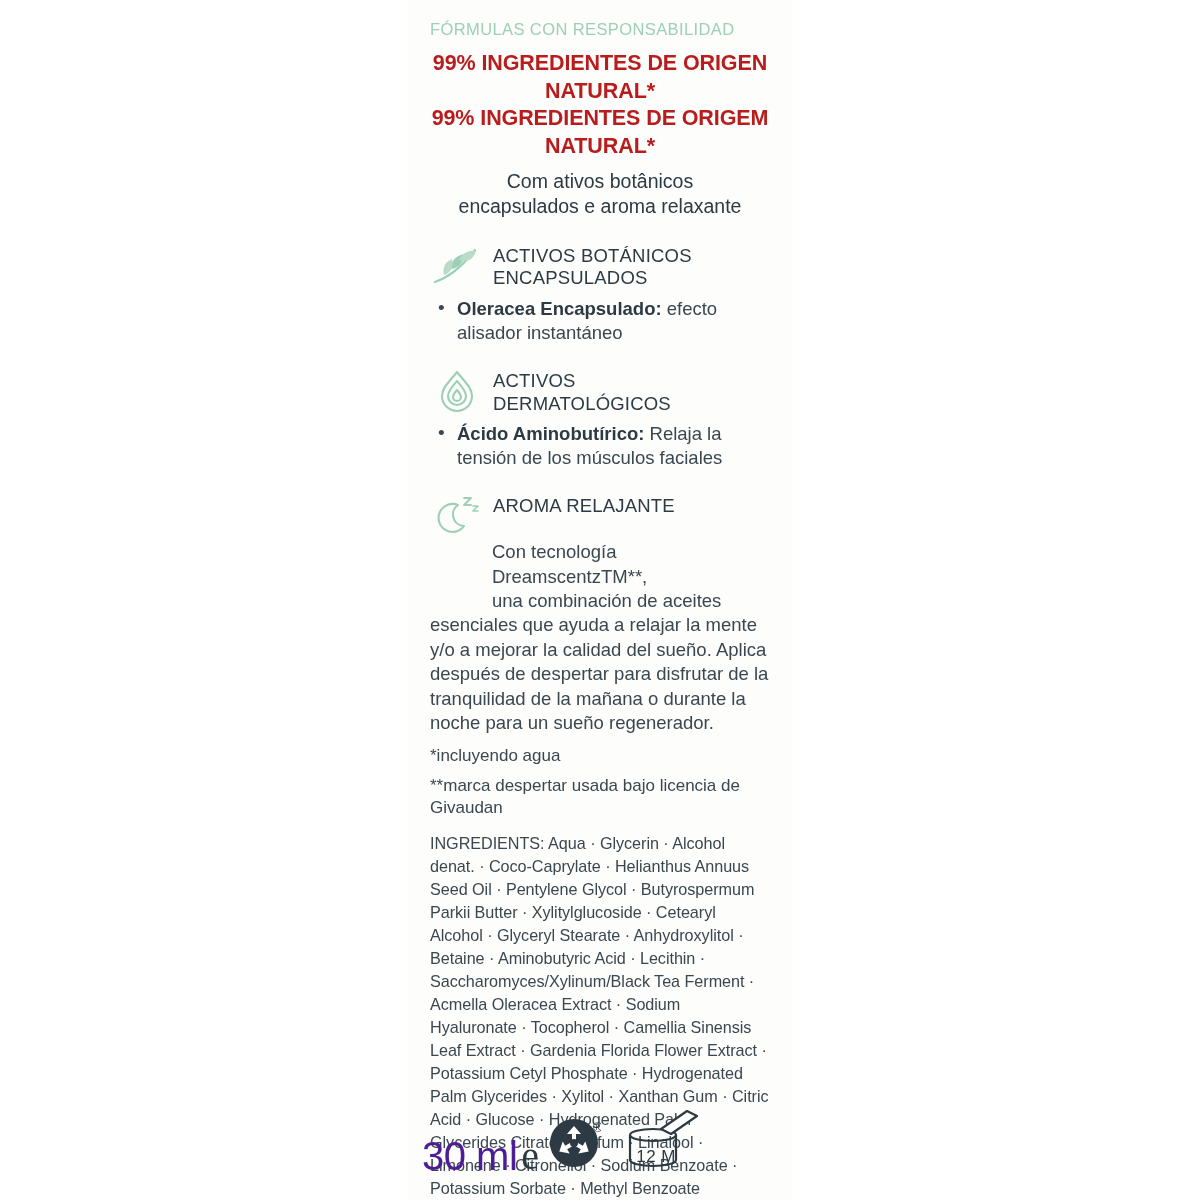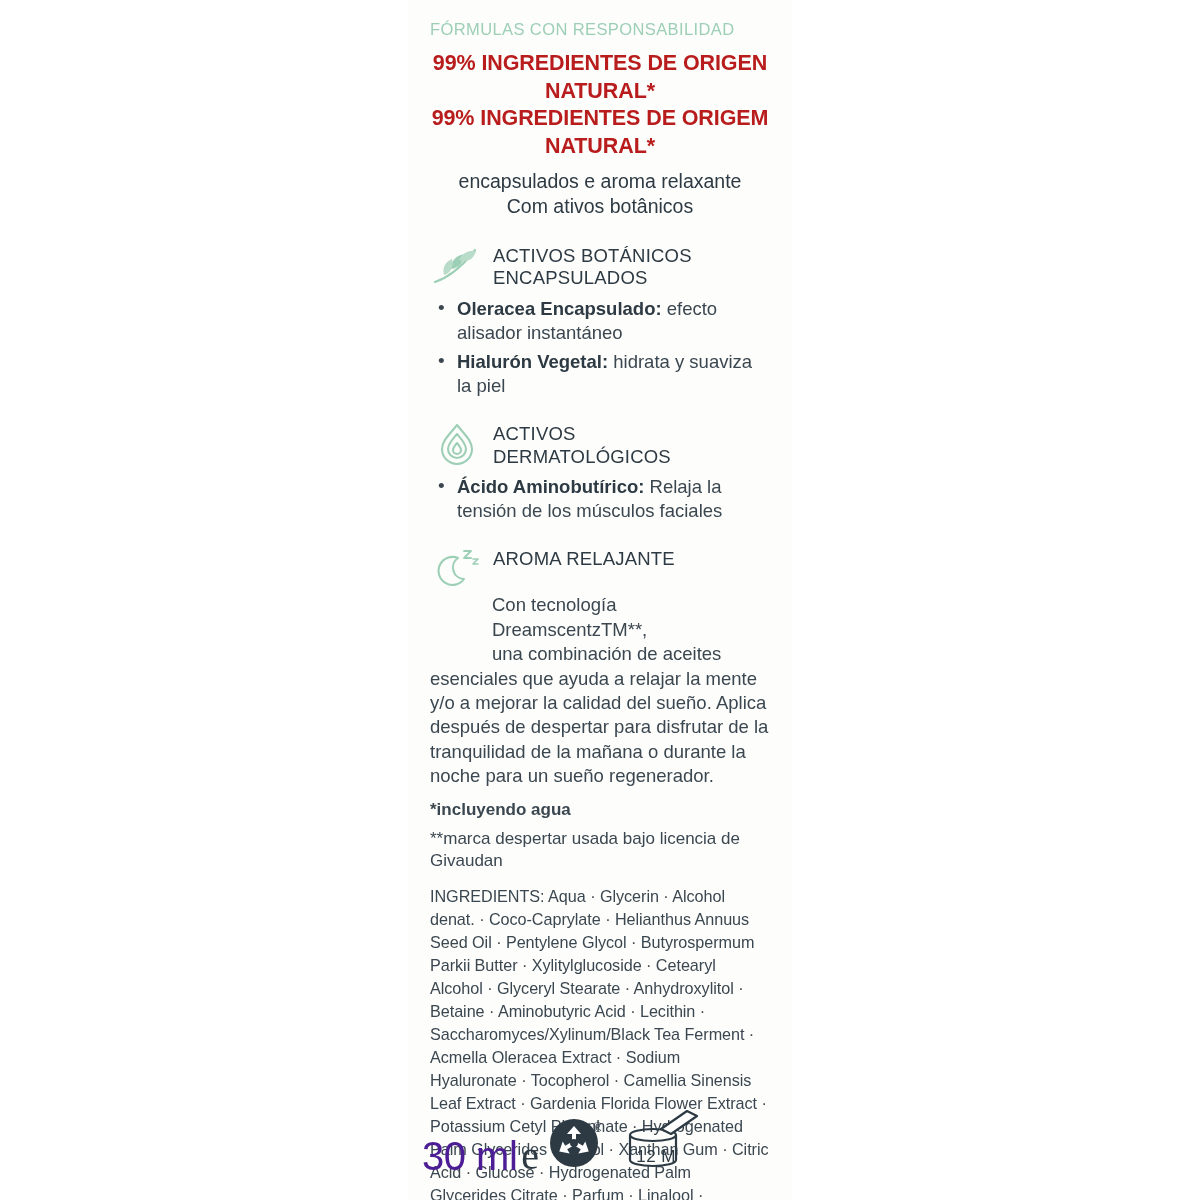--- a/index.html
+++ b/index.html
@@ -133,21 +133,20 @@
   }
   .aroma-second {
     display: block;
     padding-left: 62px;
   }
   .footnote {
     color: #3b4750;
     font-size: 17px;
     line-height: 1.3;
     margin-top: 10px;
-    font-weight: bold;
   }
   .footnote2 {
     color: #3b4750;
     font-size: 17px;
     line-height: 1.3;
     margin-top: 7px;
   }
   .ingredients {
     color: #3b4750;
     font-size: 16.2px;
@@ -207,22 +206,22 @@
       <div class="eyebrow">FÓRMULAS CON RESPONSABILIDAD</div>
 
       <div class="headline">
         <span class="ln">99% INGREDIENTES DE ORIGEN</span>
         <span class="ln">NATURAL*</span>
         <span class="ln">99% INGREDIENTES DE ORIGEM</span>
         <span class="ln">NATURAL*</span>
       </div>
 
       <div class="subhead">
+        <span class="ln">Com ativos botânicos</span>
         <span class="ln">encapsulados e aroma relaxante</span>
-        <span class="ln">Com ativos botânicos</span>
       </div>
 
       <div class="block">
         <div class="block-head">
           <span class="blk-icon">
             <svg width="52" height="42" viewBox="0 0 52 42">
               <g fill="none" stroke="#9dcfb6" stroke-width="2.2" stroke-linecap="round">
                 <path d="M4 38 C16 34 30 24 44 6"></path>
                 <path d="M20 25 C20 16 26 11 34 10 C33 18 28 24 20 25Z" fill="#9dcfb6" stroke="none"></path>
                 <path d="M13 31 C11 24 14 18 21 15 C23 22 20 29 13 31Z" fill="#b9dcc9" stroke="none"></path>
@@ -230,21 +229,20 @@
               </g>
             </svg>
           </span>
           <span class="blk-title">
             <span class="ln">ACTIVOS BOTÁNICOS</span>
             <span class="ln">ENCAPSULADOS</span>
           </span>
         </div>
         <ul class="bullets">
           <li><b>Oleracea Encapsulado:</b><span> efecto alisador instantáneo</span></li>
-          <li><b>Hialurón Vegetal:</b><span> hidrata y suaviza la piel</span></li>
         </ul>
       </div>
 
       <div class="block">
         <div class="block-head">
           <span class="blk-icon">
             <svg width="46" height="46" viewBox="0 0 46 46">
               <g fill="none" stroke="#9dcfb6" stroke-width="2.1" stroke-linejoin="round">
                 <path d="M23 5 C31 15 38 21 38 29 A15 15 0 0 1 8 29 C8 21 15 15 23 5Z"></path>
                 <path d="M23 14 C28 20 32 24 32 29 A9 9 0 0 1 14 29 C14 24 18 20 23 14Z"></path>

